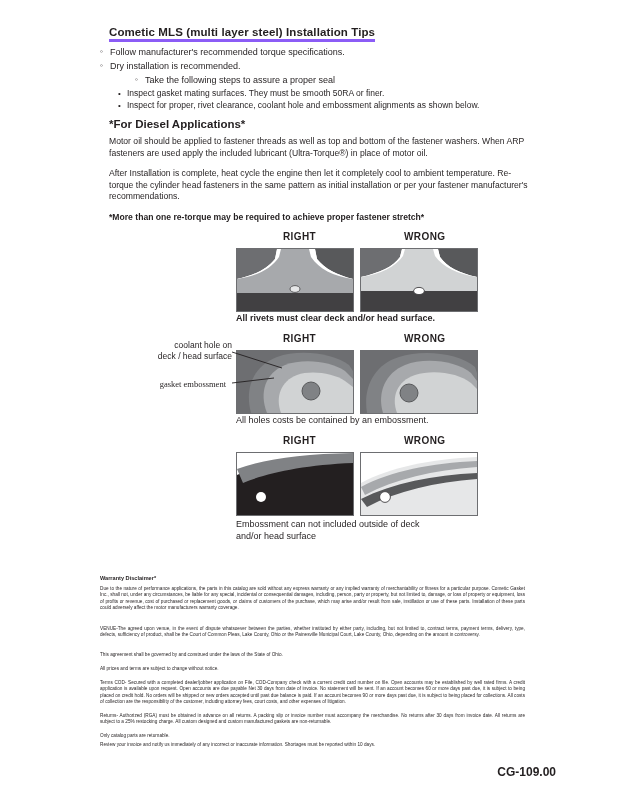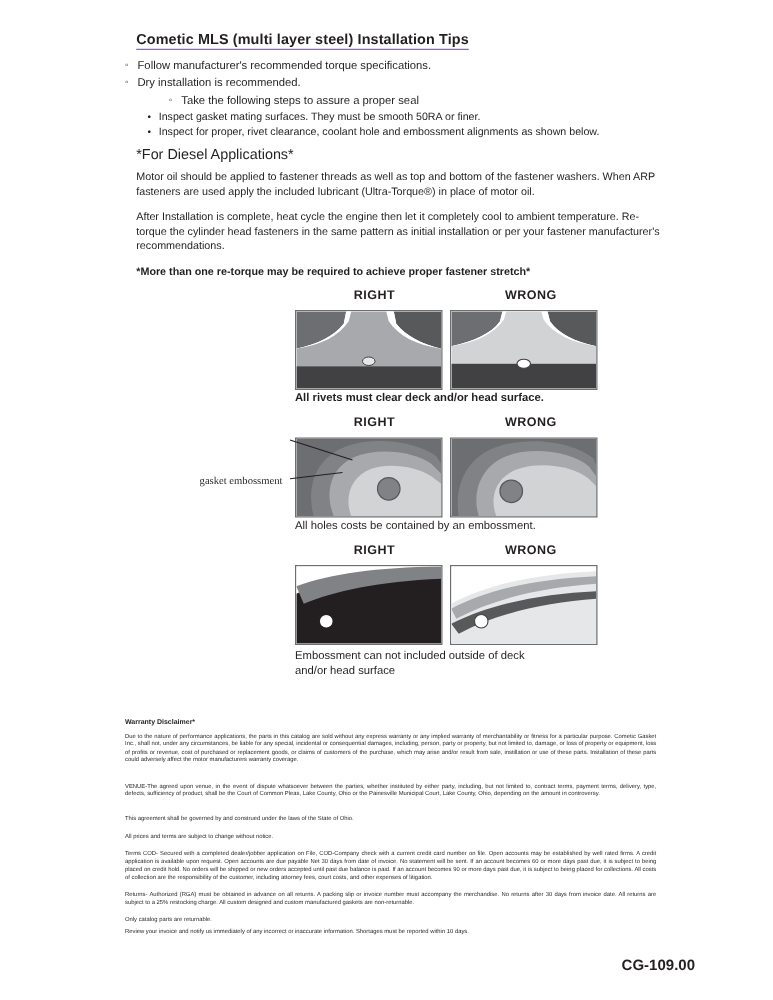--- a/index.html
+++ b/index.html
@@ -10,29 +10,29 @@
     position:relative;
     overflow:hidden;
   }
   .page{position:absolute;left:0;top:0;width:618px;height:800px;}
 
   .title{
     position:absolute;left:109px;top:26px;
     font-size:11.5px;font-weight:bold;color:#231f20;
     letter-spacing:0.1px;
   }
-  .title .uline{border-bottom:1px solid #8b5cf6;padding-bottom:1px;}
+  .title .uline{border-bottom:3px solid #8b5cf6;padding-bottom:1px;}
   .b1{position:absolute;left:100px;font-size:9px;line-height:12px;}
   .b1 .mk{display:inline-block;width:10px;font-size:8px;vertical-align:top;}
   .sub{position:absolute;left:118px;font-size:8.5px;line-height:11px;}
   .sub .mk{display:inline-block;width:9px;font-size:8px;vertical-align:top;}
 
   .h2{
     position:absolute;left:109px;top:118px;
-    font-size:11.5px;font-weight:normal;
+    font-size:11.5px;font-weight:bold;
   }
   .para{
     position:absolute;left:109px;width:420px;
     font-size:8.6px;line-height:11.6px;
   }
 
   .figlabel{
     position:absolute;font-size:10px;font-weight:bold;letter-spacing:0.4px;
   }
   .caption{position:absolute;font-size:9px;line-height:11.5px;}
@@ -112,20 +112,24 @@
   <div class="panel" style="left:360px;top:350px;width:116px;height:62px;">
     <svg width="116" height="62" viewBox="0 0 116 62">
       <rect x="0" y="0" width="116" height="62" fill="#6d6e71"></rect>
       <path d="M6,62 C2,38 12,14 38,6 C62,-2 98,2 114,16 L116,22 L116,62 Z" fill="#808285"></path>
       <path d="M22,62 C16,42 24,22 44,14 C64,6 96,10 110,22 L116,30 L116,62 Z" fill="#a7a9ac"></path>
       <path d="M36,62 C30,46 36,30 54,24 C72,18 98,22 110,32 L116,38 L116,62 Z" fill="#d1d3d4"></path>
       <circle cx="48" cy="42" r="9" fill="#808285" stroke="#58595b" stroke-width="1"></circle>
     </svg>
   </div>
 
+  <div class="annot" style="left:128px;top:340px;width:104px;">
+    <div>coolant hole on</div>
+    <div>deck / head surface</div>
+  </div>
   <div class="annot" style="left:112px;top:379px;width:114px;font-family:Liberation Serif, serif;">gasket embossment</div>
 
   <svg style="position:absolute;left:230px;top:344px;" width="60" height="50">
     <line x1="2" y1="8" x2="52" y2="24" stroke="#231f20" stroke-width="0.9"></line>
     <line x1="2" y1="39" x2="44" y2="34" stroke="#231f20" stroke-width="0.9"></line>
   </svg>
 
   <div class="caption" style="left:236px;top:415px;">All holes costs be contained by an embossment.</div>
 
   <div class="figlabel" style="left:283px;top:435px;">RIGHT</div>

